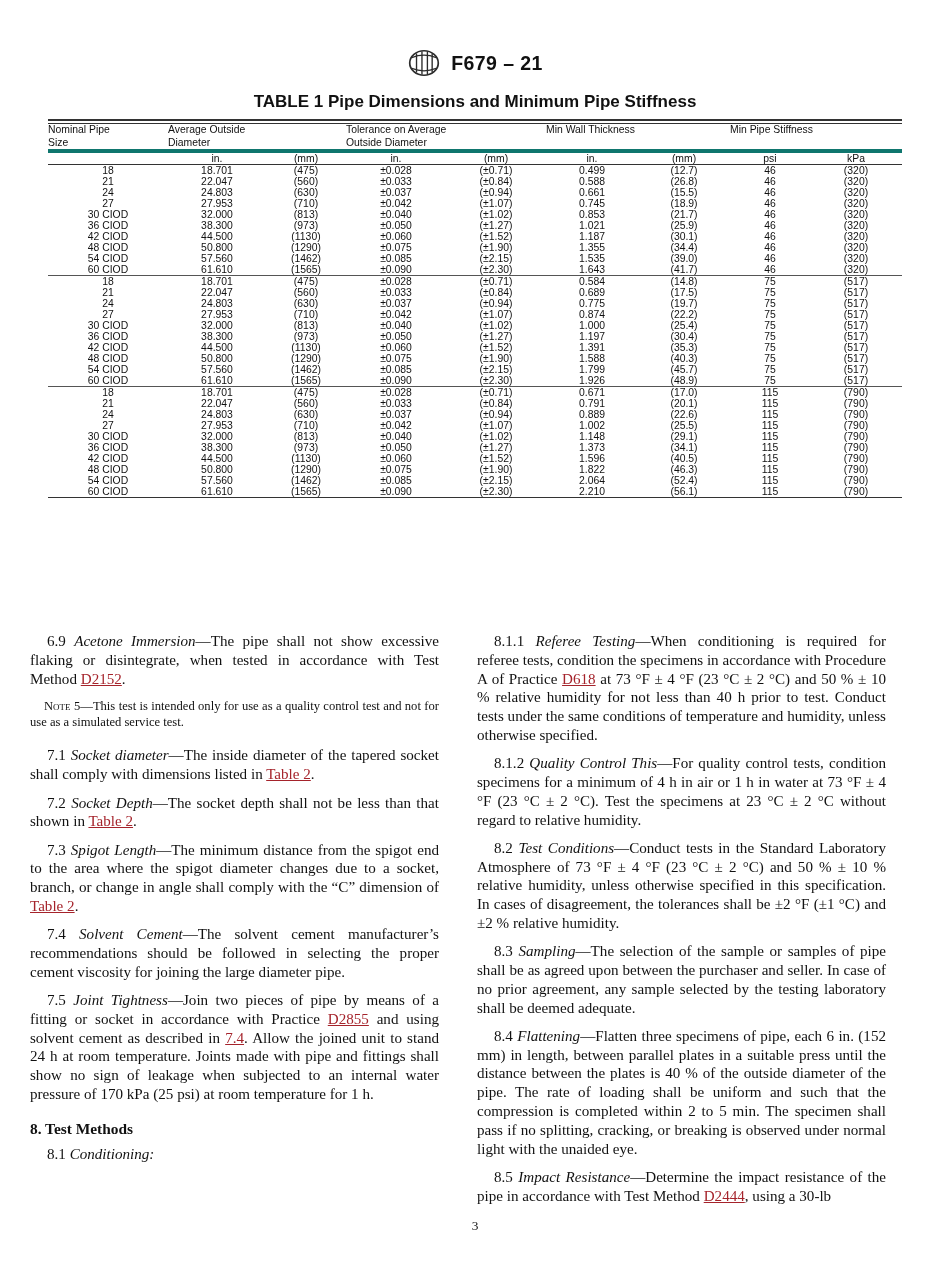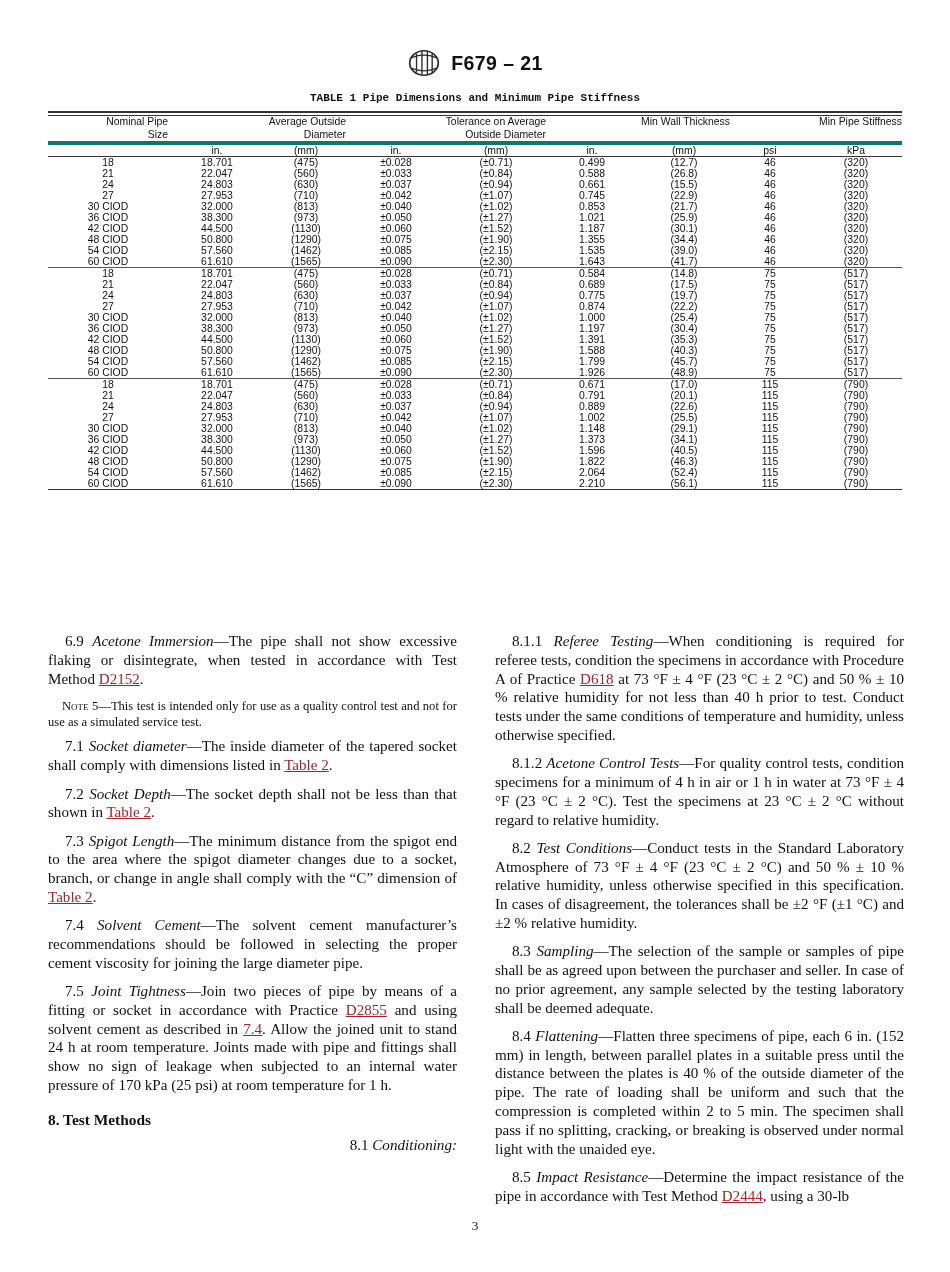--- a/index.html
+++ b/index.html
@@ -21,33 +21,33 @@
   .astm-logo { width:34px; height:34px; flex:0 0 auto; }
   .std-desig {
     font-family:"Liberation Sans", sans-serif;
     font-weight:bold; font-size:19.5px; letter-spacing:0.4px; color:#111;text-align:center;
   }
 
   
   .table-wrap { position:absolute; top:92px; left:48px; width:854px; }
   .table-caption {
     text-align:center;
-    font-family:Liberation Mono, monospace;
-    font-weight:bold; font-size:11px;
+    font-family:Liberation Sans, sans-serif;
+    font-weight:bold; font-size:17px;
     margin-bottom:7px; color:#111;
   }
   table.t1 {
     width:854px; border-collapse:collapse;
     font-family:"Liberation Sans", sans-serif;
     font-size:10.4px; color:#111;
   }
   table.t1 td, table.t1 th { padding:0; font-weight:normal; }
   .rule-double { border-top:2.4px solid #333; border-bottom:0; }
   .hdr-row td {
-    text-align:right; vertical-align:top;
+    text-align:left; vertical-align:top;
     padding-top:4px; padding-bottom:2px; line-height:1.22;
   }
   .hdr-row.top td { border-top:1px solid #333; }
   .units-row td {
     text-align:center; padding-top:3px; padding-bottom:3px;
     border-top:4px solid #0f766e;
   }
   .units-row.bot td { border-bottom:1.1px solid #333; }
   .data-row td { text-align:center; padding:1.15px 0; }
   .block-sep td { border-top:1px solid #555; }
@@ -58,21 +58,21 @@
   .c-od-mm  { width:80px; }
   .c-tol-in { width:100px; }
   .c-tol-mm { width:100px; }
   .c-wt-in  { width:92px; }
   .c-wt-mm  { width:92px; }
   .c-ps-psi { width:80px; }
   .c-ps-kpa { width:92px; }
 
   
   .cols {
-    position:absolute; top:632px; left:48px;
+    position:absolute; top:632px; left:30px;
     width:856px; height:590px;
     display:flex; gap:38px;
   }
   .col { width:409px; }
   p.para {
     margin:0 0 0 0;
     font-size:15.1px; line-height:1.245;
     text-align:justify; text-indent:17px;
     hyphens:auto;
   }
@@ -80,29 +80,29 @@
   .it { font-style:italic; }
   .lnk { color:#a5232b; }
   h3.sec {
     font-family:"Liberation Serif", serif;
     font-weight:bold; font-size:15.4px;
     margin:17px 0 8px 0; text-indent:0;
     line-height:1.2;
   }
   h3.sec.tight { margin-top:16px; margin-bottom:7px; }
   p.note {
-    margin:11px 0 7px 0;
+    margin:11px 0 16px 0;
     font-size:12.6px; line-height:1.235;
     text-align:justify; text-indent:14px;
   }
   .smallcaps { font-variant:small-caps; }
   p.sub {
     margin:7px 0 0 0;
     font-size:15.1px; line-height:1.245;
-    text-indent:17px; text-align:right;
+    text-indent:17px; text-align:left;
   }
 
   .page-num {
     position:absolute; top:1218px; left:0; width:950px;
     text-align:center; font-size:13.4px; color:#111;
   }
 </style>
 </head>
 <body>
 
@@ -207,21 +207,21 @@
             <td>46</td>
             <td>(320)</td>
           </tr>
           <tr class="data-row">
             <td>27</td>
             <td>27.953</td>
             <td>(710)</td>
             <td>±0.042</td>
             <td>(±1.07)</td>
             <td>0.745</td>
-            <td>(22.9)</td>
+            <td>(18.9)</td>
             <td>46</td>
             <td>(320)</td>
           </tr>
           <tr class="data-row">
             <td>30 CIOD</td>
             <td>32.000</td>
             <td>(813)</td>
             <td>±0.040</td>
             <td>(±1.02)</td>
             <td>0.853</td>
@@ -562,21 +562,21 @@
 
     <div class="col">
 
       <p class="para">
         <span>8.1.1</span>
         <span class="it">Referee Testing</span><span>—When conditioning is required for referee tests, condition the specimens in accordance with Procedure A of Practice </span><a class="lnk" href="#">D618</a><span> at 73 °F ± 4 °F (23 °C ± 2 °C) and 50 % ± 10 % relative humidity for not less than 40 h prior to test. Conduct tests under the same conditions of temperature and humidity, unless otherwise specified.</span>
       </p>
 
       <p class="para">
         <span>8.1.2</span>
-        <span class="it">Acetone Control Tests</span><span>—For quality control tests, condition specimens for a minimum of 4 h in air or 1 h in water at 73 °F ± 4 °F (23 °C ± 2 °C). Test the specimens at 23 °C ± 2 °C without regard to relative humidity.</span>
+        <span class="it">Quality Control This</span><span>—For quality control tests, condition specimens for a minimum of 4 h in air or 1 h in water at 73 °F ± 4 °F (23 °C ± 2 °C). Test the specimens at 23 °C ± 2 °C without regard to relative humidity.</span>
       </p>
 
       <p class="para">
         <span>8.2</span>
         <span class="it">Test Conditions</span><span>—Conduct tests in the Standard Laboratory Atmosphere of 73 °F ± 4 °F (23 °C ± 2 °C) and 50 % ± 10 % relative humidity, unless otherwise specified in this specification. In cases of disagreement, the tolerances shall be ±2 °F (±1 °C) and ±2 % relative humidity.</span>
       </p>
 
       <p class="para">
         <span>8.3</span>
         <span class="it">Sampling</span><span>—The selection of the sample or samples of pipe shall be as agreed upon between the purchaser and seller. In case of no prior agreement, any sample selected by the testing laboratory shall be deemed adequate.</span>

